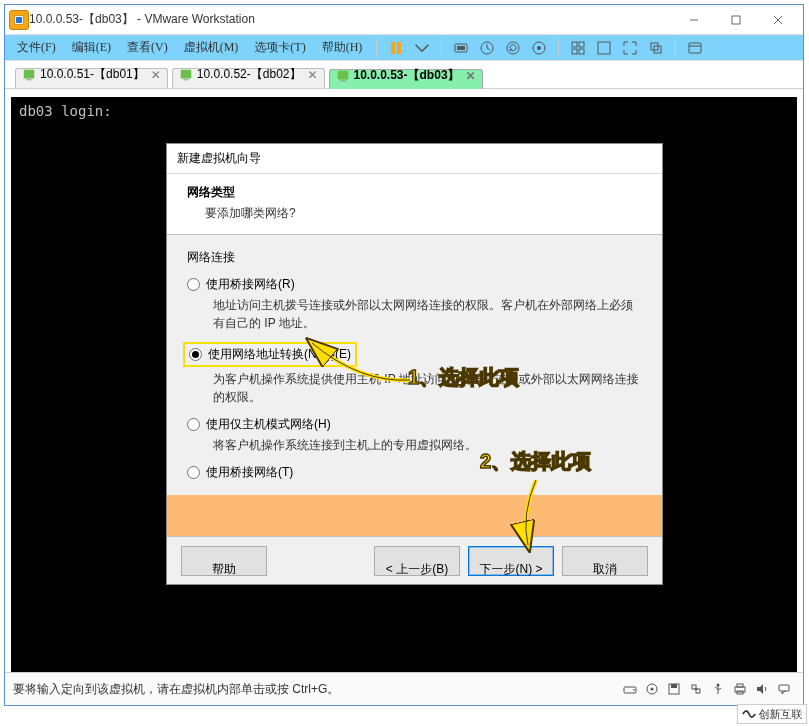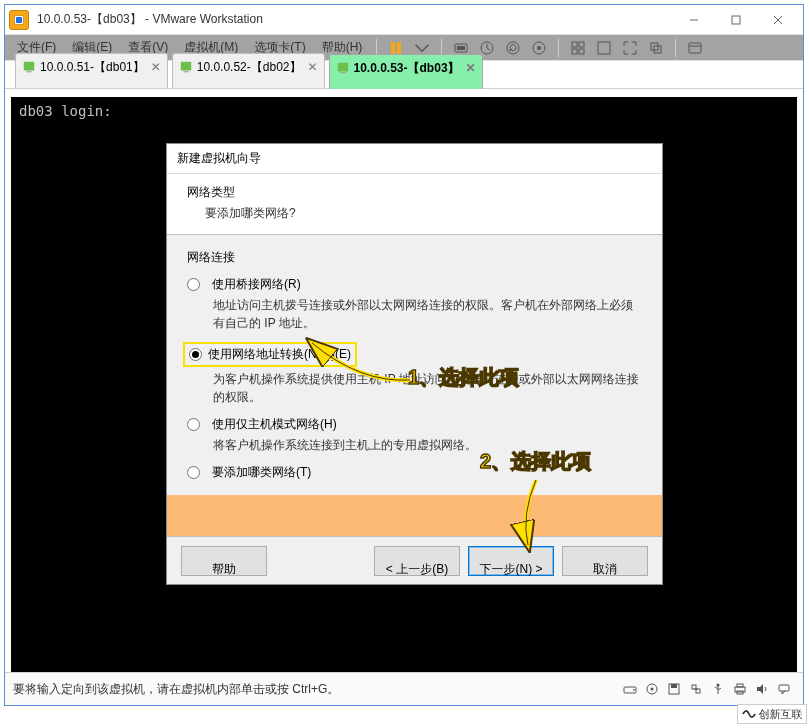--- a/index.html
+++ b/index.html
@@ -3,60 +3,60 @@
 <meta charset="utf-8">
 <style>
   * { box-sizing: border-box; margin: 0; padding: 0; }
   body { font-family: "Microsoft YaHei", "Segoe UI", Arial, sans-serif; font-size: 12px; background: #fff; width: 809px; height: 726px; overflow: hidden; position: relative; }
   
   
   .main-window { position: absolute; left: 4px; top: 4px; width: 800px; height: 702px; border: 1px solid #5a8fd6; background: #fff; }
   .titlebar { height: 30px; display: flex; align-items: center; padding: 0 4px; background: #fff; border-bottom: 1px solid #e0e0e0; }
   .titlebar .app-icon { width: 20px; height: 20px; background: #f7a61a; border: 1px solid #c58400; border-radius: 3px; display: flex; align-items: center; justify-content: center; }
   .titlebar .app-icon svg { width: 12px; height: 12px; }
-  .titlebar .title-text { margin-left: 8px; color: #333; font-size: 12px; }
+  .titlebar .title-text { color: #333; font-size: 12px; }
   .titlebar .spacer { flex: 1; }
   .win-btn { width: 42px; height: 28px; display: flex; align-items: center; justify-content: center; color: #666; }
   .win-btn svg { width: 10px; height: 10px; }
   
   
-  .menubar { height: 26px; background: #a3a3a3; border-bottom: 1px solid #e0e0e0; display: flex; align-items: center; padding: 0 4px; }
+  .menubar { height: 26px; background: #7dd3fc; border-bottom: 1px solid #e0e0e0; display: flex; align-items: center; padding: 0 4px; font-family: Liberation Serif, serif; }
   .menuitem { padding: 3px 8px; color: #333; cursor: pointer; }
   .toolbar-sep { width: 1px; height: 18px; background: #ccc; margin: 0 6px; }
   .tool-icon { width: 22px; height: 22px; display: flex; align-items: center; justify-content: center; cursor: pointer; margin: 0 2px; }
   .tool-icon svg { width: 16px; height: 16px; }
   .pause-icon { color: #f7a61a; }
   
   
   .tabbar { height: 28px; background: #fff; border-bottom: 1px solid #d0d0d0; display: flex; align-items: flex-end; padding: 0 10px; gap: 4px; }
-  .tab { height: 35px; border: 1px solid #bdbdbd; border-bottom: none; background: #f0f0f0; display: flex; align-items: center; padding: 0 4px 8px 6px; gap: 4px; border-radius: 3px 3px 0 0; cursor: pointer; }
+  .tab { height: 20px; border: 1px solid #bdbdbd; border-bottom: none; background: #f0f0f0; display: flex; align-items: center; padding: 0 4px 8px 6px; gap: 4px; border-radius: 3px 3px 0 0; cursor: pointer; }
   .tab.active { background: #86efac; border-color: #a8a8a8; font-weight: bold; position: relative; top: 1px; }
   .tab .tab-icon { width: 14px; height: 14px; }
   .tab .tab-label { font-size: 12px; }
   .tab .tab-close { width: 14px; height: 14px; display: inline-flex; align-items: center; justify-content: center; color: #777; }
   
   
   .console { position: absolute; left: 6px; top: 92px; right: 6px; bottom: 28px; background: #000; color: #c0c0c0; font-family: Consolas, monospace; font-size: 14px; padding: 6px 8px; }
   .console .prompt { white-space: pre; }
   
   
   .statusbar { position: absolute; left: 0; right: 0; bottom: 0; height: 24px; border-top: 1px solid #d0d0d0; background: #fafafa; display: flex; align-items: center; padding: 16px 8px; font-size: 12px; color: #333; }
   .statusbar .spacer { flex: 1; }
   .statusbar .tray-icon { width: 18px; height: 18px; display: flex; align-items: center; justify-content: center; margin: 0 2px; }
   .statusbar .tray-icon svg { width: 14px; height: 14px; }
   
   
   .dialog { position: absolute; left: 166px; top: 143px; width: 497px; height: 442px; background: #fdba74; border: 1px solid #8a8a8a; box-shadow: 2px 2px 8px rgba(0,0,0,0.4); }
   .dlg-title { height: 30px; background: #fff; border-bottom: 1px solid #dcdcdc; display: flex; align-items: center; padding: 0 10px; font-size: 12px; }
   .dlg-header { background: #fff; padding: 10px 20px 12px 20px; border-bottom: 1px solid #c0c0c0; }
-  .dlg-header .head-title { font-weight: normal; font-size: 12px; }
+  .dlg-header .head-title { font-weight: bold; font-size: 12px; }
   .dlg-header .head-sub { margin: 4px 0 0 18px; font-size: 12px; color: #333; }
   .dlg-body { padding: 14px 20px; background: #f0f0f0; font-size: 12px; }
   .grp-label { margin-bottom: 8px; }
-  .radio-row { display: flex; align-items: center; gap: 12px; margin-top: 10px; cursor: pointer; }
+  .radio-row { display: flex; align-items: center; gap: 6px; margin-top: 10px; cursor: pointer; }
   .radio { width: 13px; height: 13px; border: 1px solid #707070; border-radius: 50%; display: inline-flex; align-items: center; justify-content: center; background: #fff; }
   .radio.checked::after { content: ""; width: 7px; height: 7px; background: #000; border-radius: 50%; }
   .radio-label { }
   .radio-desc { margin: 3px 0 0 26px; color: #333; line-height: 1.5; }
   .highlight-box { border: 2px solid #f7e100; padding: 2px 4px; margin-left: -4px; display: inline-flex; align-items: center; gap: 6px; }
   
   .dlg-footer { position: absolute; left: 0; right: 0; bottom: 0; height: 48px; border-top: 1px solid #c0c0c0; background: #f0f0f0; display: flex; align-items: center; padding: 0 14px; gap: 8px; }
   .dlg-footer .spacer { flex: 1; }
   .btn { min-width: 86px; height: 23px; border: 1px solid #adadad; background: #e1e1e1; cursor: pointer; font-size: 12px; padding: 14px 10px; }
   .btn.default { border: 1px solid #0078d7; box-shadow: inset 0 0 0 1px #8ab9e8; }
@@ -291,21 +291,21 @@
     <div class="radio-desc">为客户机操作系统提供使用主机 IP 地址访问主机拨号连接或外部以太网网络连接的权限。</div>
 
     <div class="radio-row">
       <span class="radio"></span>
       <span class="radio-label">使用仅主机模式网络(H)</span>
     </div>
     <div class="radio-desc">将客户机操作系统连接到主机上的专用虚拟网络。</div>
 
     <div class="radio-row">
       <span class="radio"></span>
-      <span class="radio-label">要添加哪类网络(T)</span>
+      <span class="radio-label">使用桥接网络(T)</span>
     </div>
   </div>
 
   <div class="dlg-footer">
     <button class="btn">帮助</button>
     <span class="spacer"></span>
     <button class="btn">&lt; 上一步(B)</button>
     <button class="btn default">下一步(N) &gt;</button>
     <button class="btn">取消</button>
   </div>

